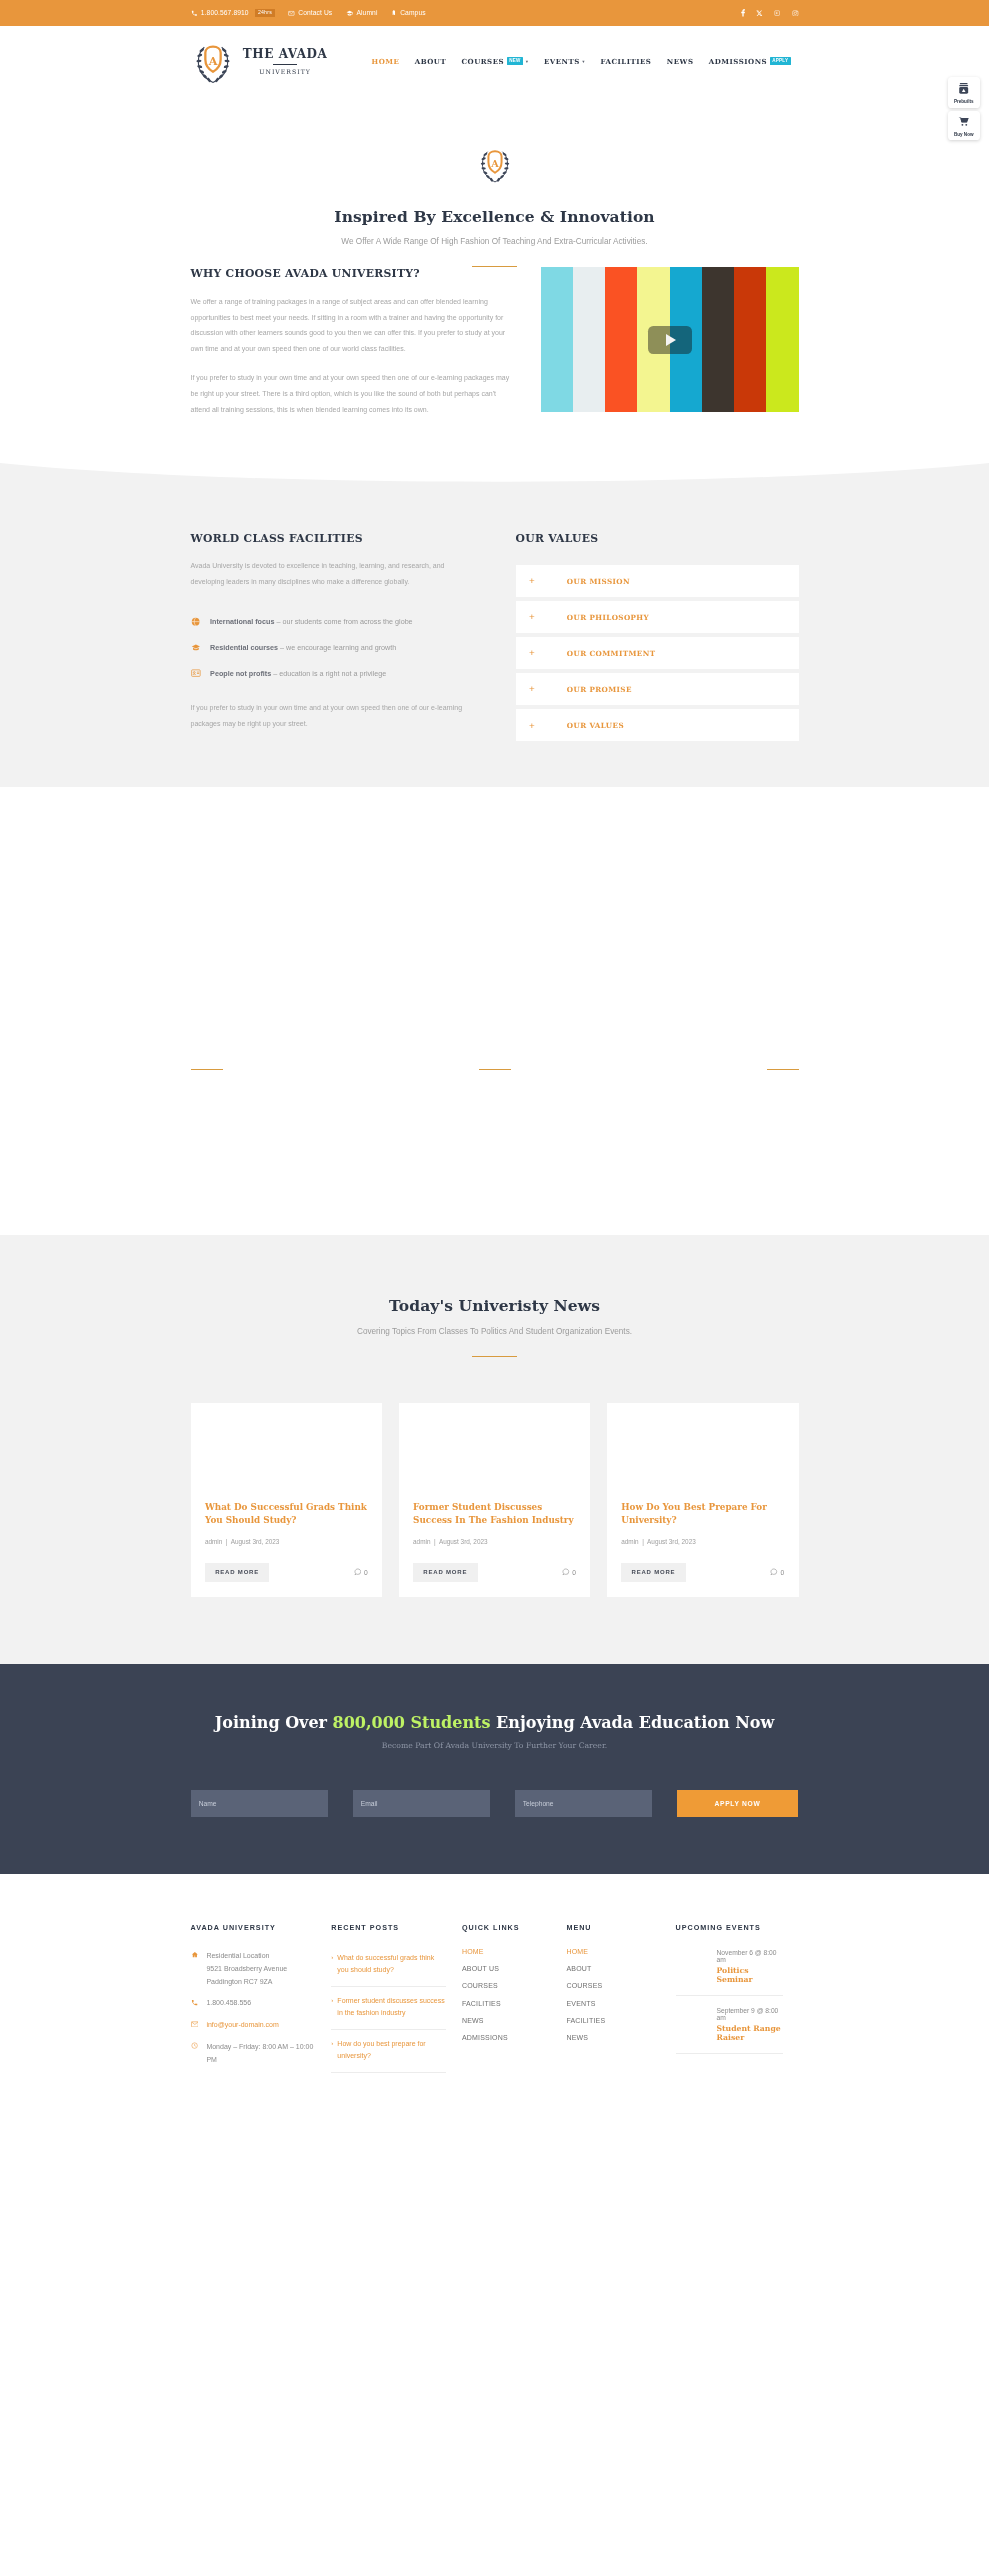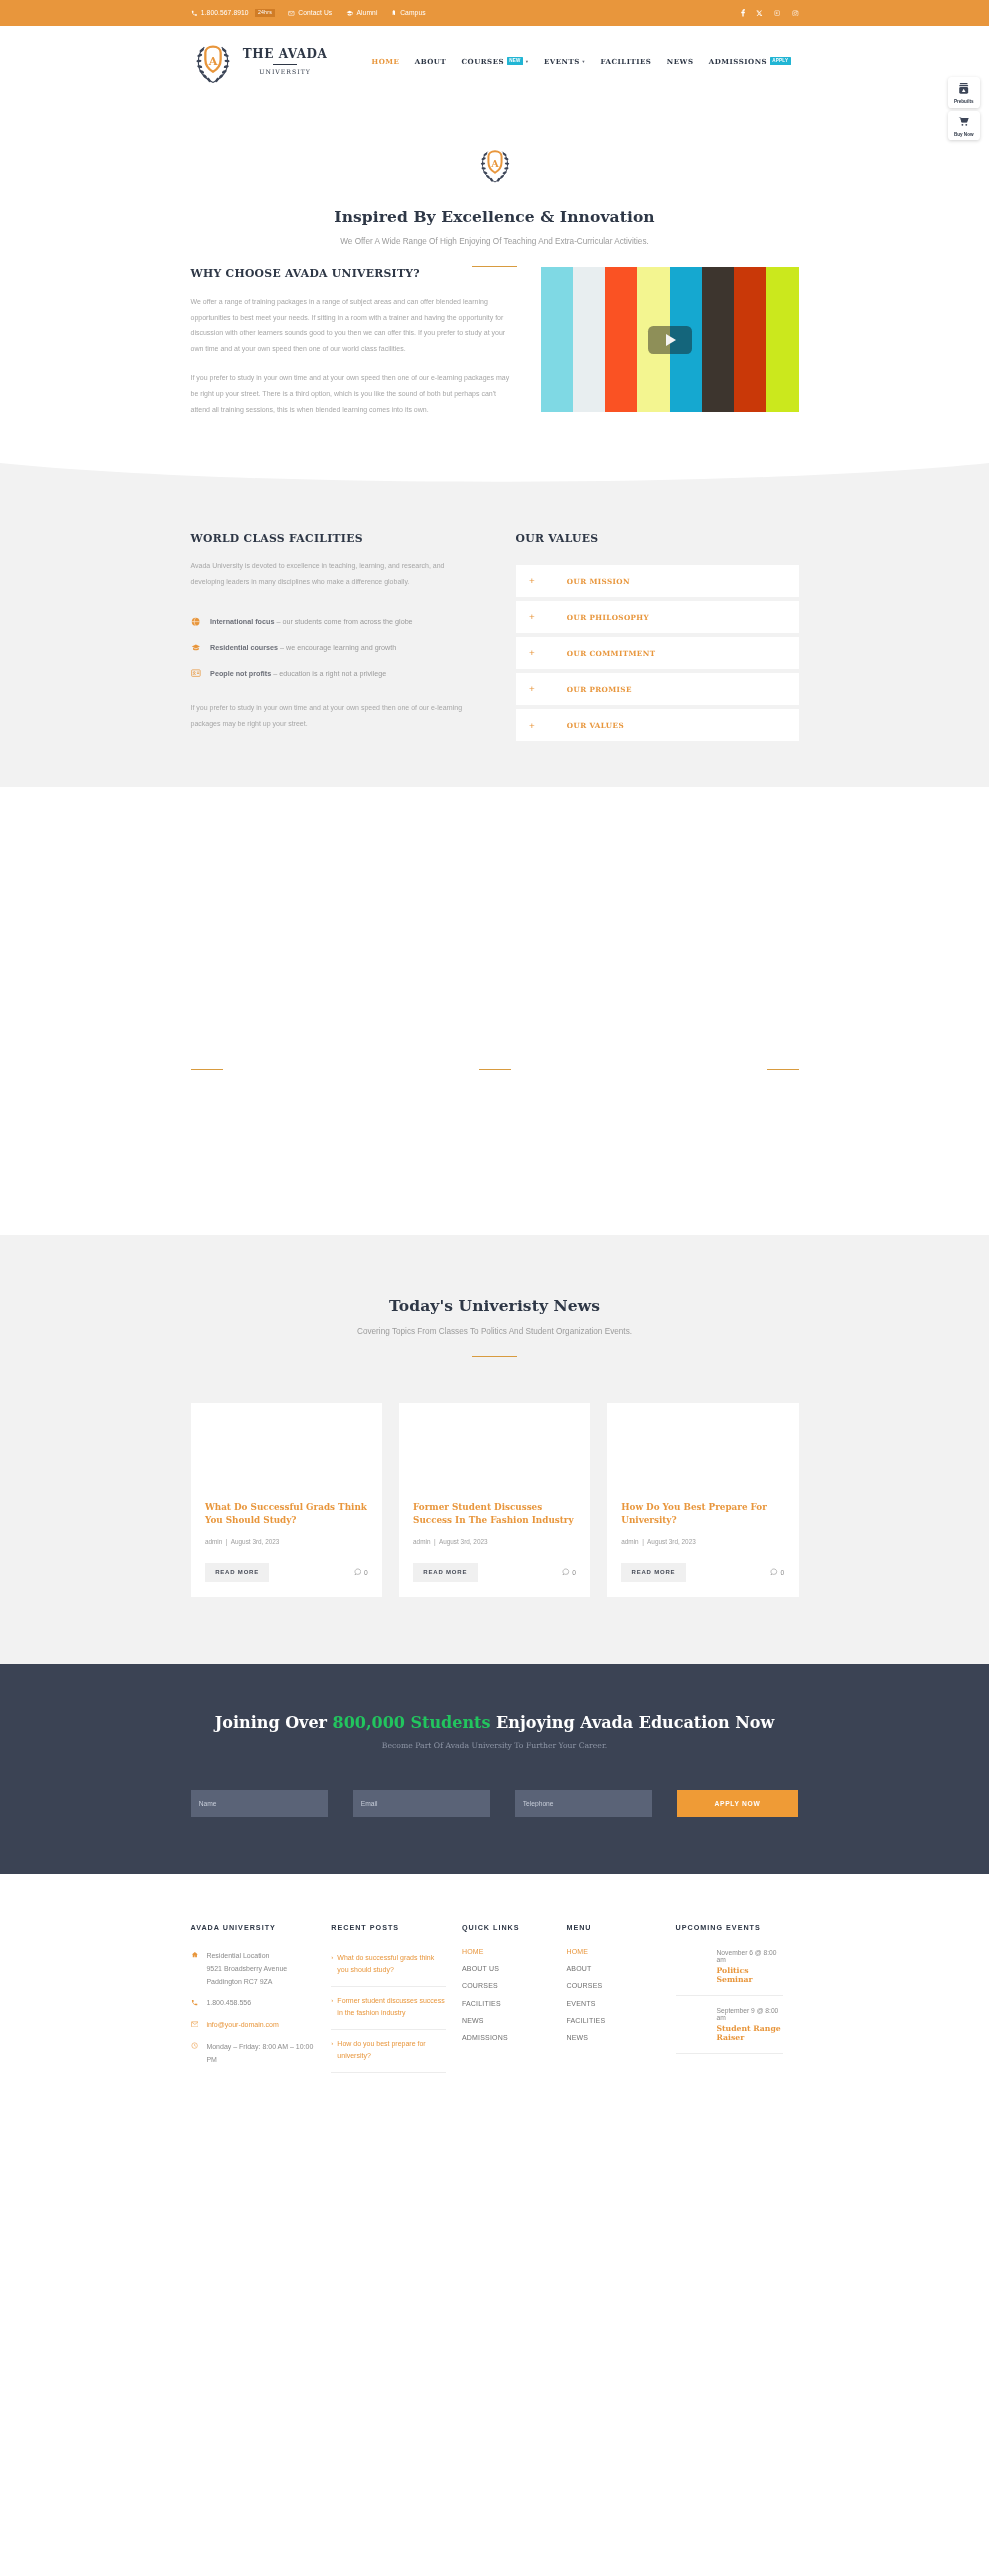--- a/index.html
+++ b/index.html
@@ -121,21 +121,21 @@
   .card-title { font-family:"DejaVu Serif", serif; font-weight:bold; color:#e8963c; font-size:8.8px; line-height:1.45; }
   .card-meta { font-family:"Liberation Sans", sans-serif; color:#a0a0a0; font-size:6.4px; margin-top:11.3px; }
   .card-foot { display:flex; align-items:center; justify-content:space-between; margin-top:18.5px; }
   .readmore { background:#f0f0f0; color:#464b57; font-family:"Liberation Sans", sans-serif; font-weight:bold;
               font-size:6px; letter-spacing:0.8px; padding:6.2px 10.3px; cursor:pointer; }
   .cmt { display:flex; align-items:center; gap:2.6px; color:#8b8b8b; font-family:"Liberation Sans", sans-serif; font-size:6.7px;}
 
   
   .sec-cta { background:#3b4354; padding:49px 0 57px; text-align:center; }
   .cta-h { font-family:"DejaVu Serif", serif; font-weight:bold; color:#fff; font-size:16px; }
-  .cta-h .hl { color:#22c55e; }
+  .cta-h .hl { color:#bef264; }
   .cta-sub { font-family:"DejaVu Serif", serif; color:#8e96a6; font-size:7.7px; margin-top:9.3px; }
   .cta-form { display:flex; gap:25px; justify-content:center; margin-top:40px; }
   .fld { background:#5a6377; border:none; height:27px; width:139px; padding:0 8.2px; color:#cfd5e0;
          font-family:"Liberation Sans", sans-serif; font-size:6.7px; }
   .fld::placeholder { color:#c7cdd9; }
   .cta-btn { background:#ef9b36; color:#fff; border:none; height:27px; width:124px; cursor:pointer;
              font-family:"Liberation Sans", sans-serif; font-weight:bold; font-size:6.7px; letter-spacing:0.7px; }
 
   
   .footer { background:#fff; padding:49px 0 31px; }
@@ -350,21 +350,21 @@
               <ellipse cx="69" cy="58" rx="5" ry="2.6" transform="rotate(-12 69 58)"></ellipse>
               <ellipse cx="65" cy="68" rx="5" ry="2.6" transform="rotate(-28 65 68)"></ellipse>
               <ellipse cx="59" cy="77" rx="5" ry="2.6" transform="rotate(-42 59 77)"></ellipse>
               <ellipse cx="51" cy="84" rx="5" ry="2.6" transform="rotate(-56 51 84)"></ellipse>
             </g>
             <path d="M43 19c-9 0-15 5-15 12v13c0 12 8 20 15 24 7-4 15-12 15-24V31c0-7-6-12-15-12z" fill="none" stroke="#e8963c" stroke-width="4.5"></path>
             <text x="43" y="54" text-anchor="middle" font-family="DejaVu Serif, serif" font-weight="bold" font-size="22" fill="#e8963c">A</text>
           </svg>
         </div>
         <div class="h2" style="margin-top:21.6px;">Inspired By Excellence &amp; Innovation</div>
-        <div class="lead">We Offer A Wide Range Of High Enjoying Of Teaching And Extra-Curricular Activities.</div>
+        <div class="lead">We Offer A Wide Range Of High Fashion Of Teaching And Extra-Curricular Activities.</div>
         <div class="rule-orange"></div>
       </div>
 
       <div class="why-row">
         <div class="why-left">
           <div class="h3">WHY CHOOSE AVADA UNIVERSITY?</div>
           <div class="para">We offer a range of training packages in a range of subject areas and can offer blended learning opportunities to best meet your needs. If sitting in a room with a trainer and having the opportunity for discussion with other learners sounds good to you then we can offer this. If you prefer to study at your own time and at your own speed then one of our world class facilities.</div>
           <div class="para">If you prefer to study in your own time and at your own speed then one of our e-learning packages may be right up your street. There is a third option, which is you like the sound of both but perhaps can't attend all training sessions, this is when blended learning comes into its own.</div>
         </div>
         <div class="why-right">

